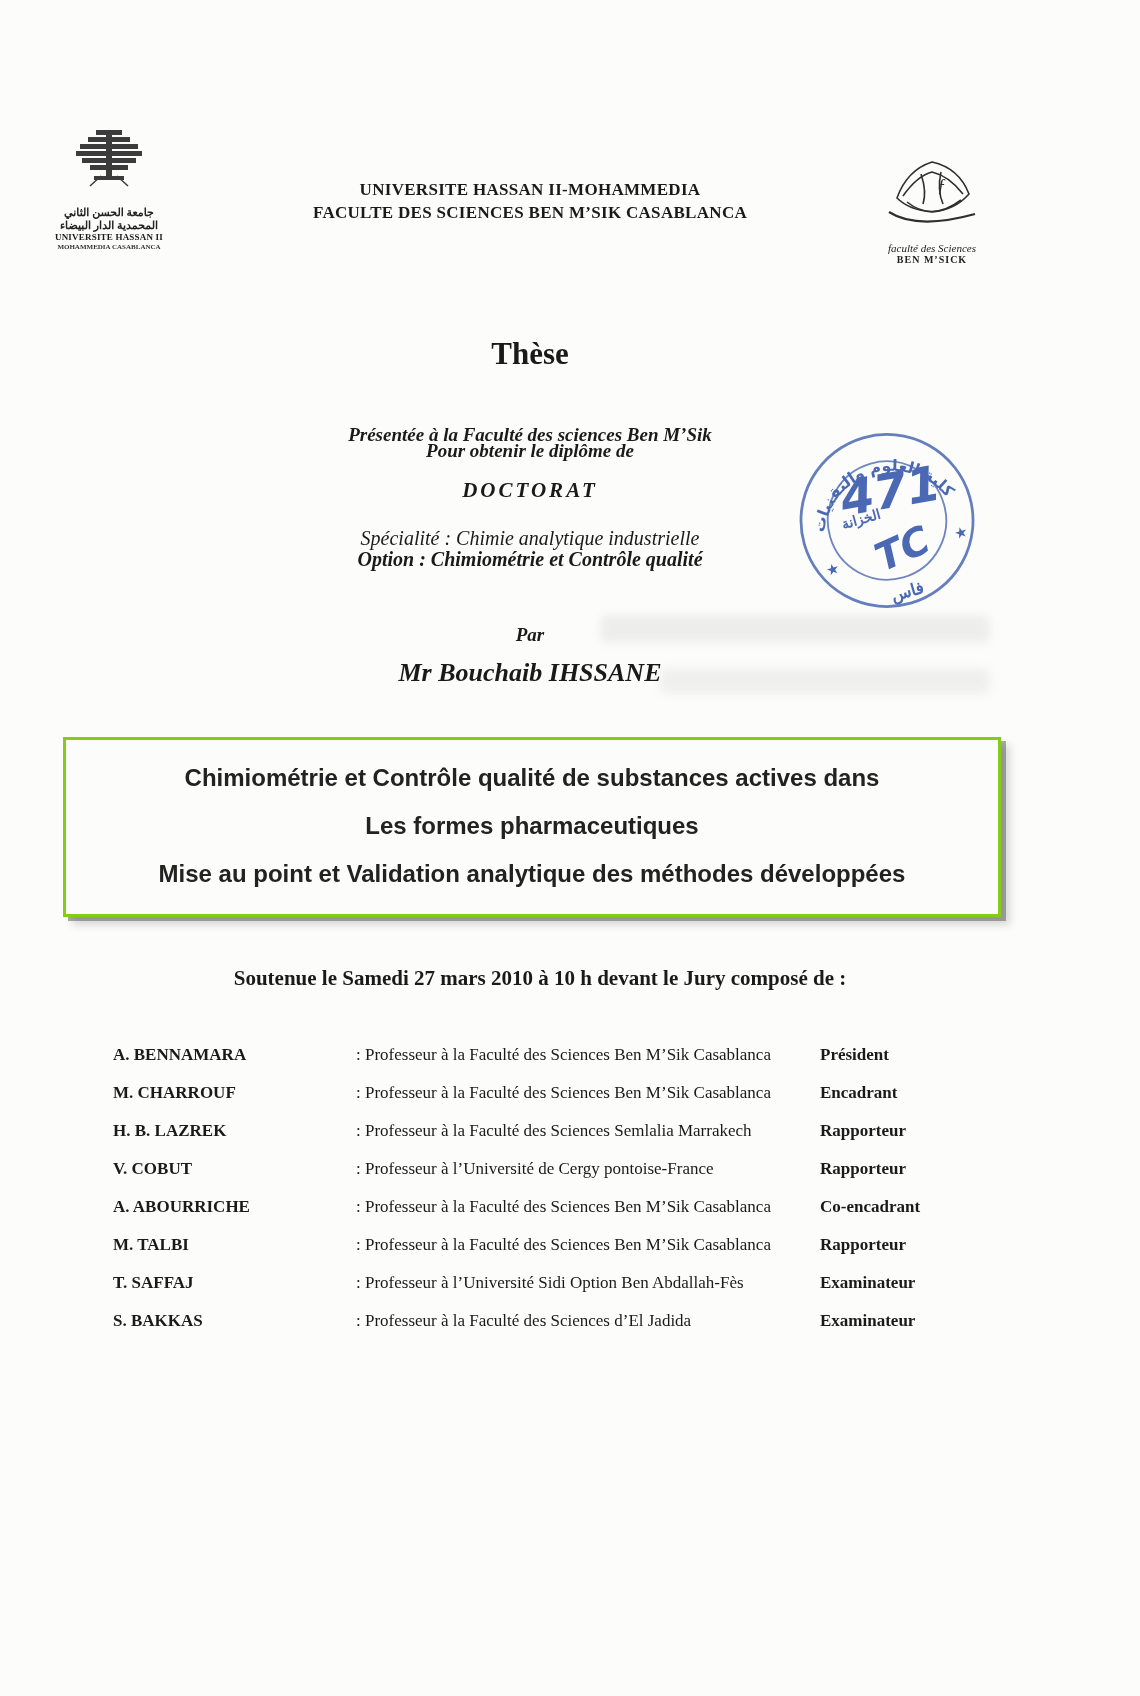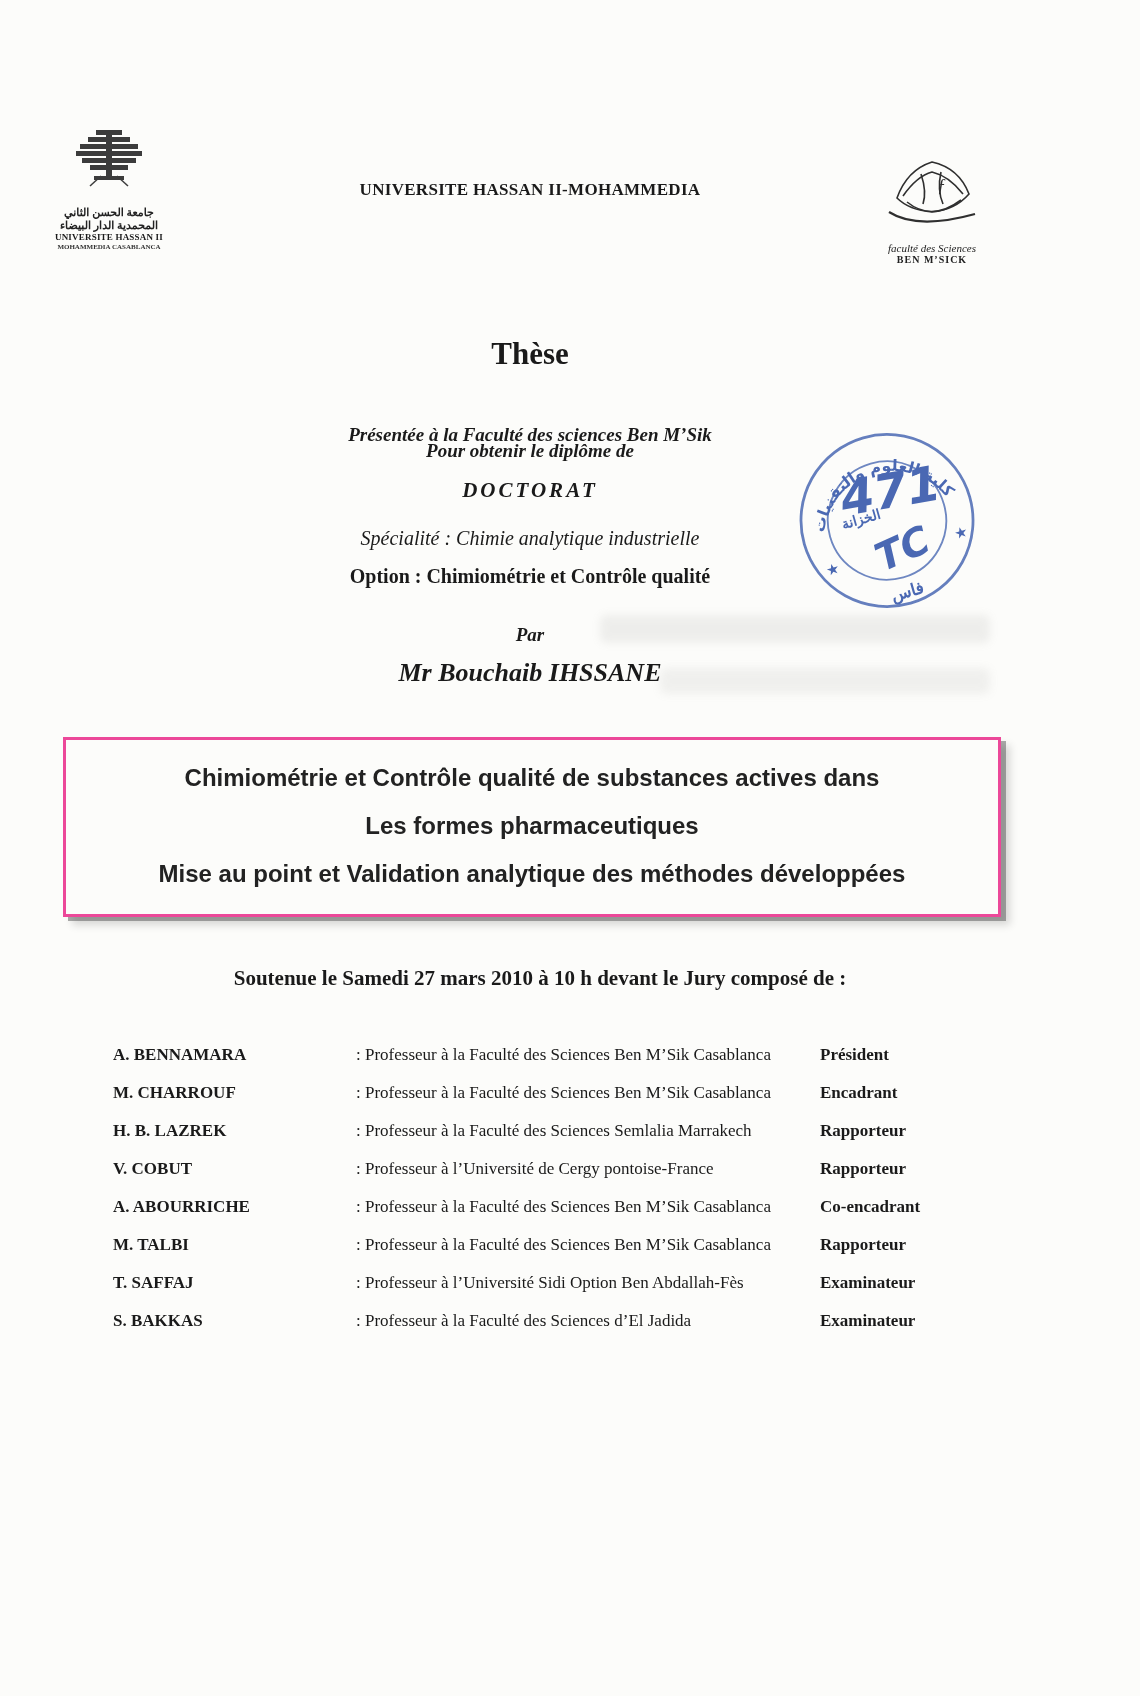--- a/index.html
+++ b/index.html
@@ -28,21 +28,21 @@
   .logo-right .cap1{font-size:11px; font-style:italic; line-height:12px; color:#222;}
   .logo-right .cap2{font-size:10px; font-weight:bold; letter-spacing:1px; line-height:12px; color:#222;}
 
   
   .centerline{ left:170px; width:720px; text-align:center; }
   .these{ top:336px; font-size:31px; font-weight:bold; }
   .presentee{ top:400px; font-size:19px; font-weight:bold; font-style:italic;margin-top:24px; }
   .pourobtenir{ top:440px; font-size:19px; font-weight:bold; font-style:italic; }
   .doctorat{ top:478px; font-size:21px; font-weight:bold; font-style:italic; letter-spacing:3px; }
   .specialite{ top:527px; font-size:20px; font-weight:normal; font-style:italic; }
-  .option{ top:565px; font-size:20px; font-weight:bold; }
+  .option{ top:548px; font-size:20px; font-weight:bold; font-style:italic; }
   .par{ top:624px; font-size:19px; font-weight:bold; font-style:italic; }
   .auteur{ top:658px; font-size:26px; font-weight:bold; font-style:italic; }
 
   
   .stamp{
     left:792px; top:428px; width:190px; height:185px;
     transform:rotate(-16deg);
     color:#3b5cad;
     opacity:.92;
   }
@@ -55,21 +55,21 @@
     background:#9a9a96; opacity:.14; filter:blur(4px); border-radius:6px;
   }
   .artifact2{
     left:660px; top:668px; width:330px; height:26px;
     background:#9a9a96; opacity:.12; filter:blur(4px); border-radius:6px;
   }
 
   
   .title-box{
     left:63px; top:737px; width:912px;
-    border:3px solid #ec4899;
+    border:3px solid #84cc16;
     box-shadow:5px 4px 0 rgba(70,70,70,.45), 9px 8px 8px rgba(0,0,0,.15);
     background:#fcfcfa;
     padding:14px 10px 16px 10px;
     text-align:center;
     font-family:"Liberation Sans", sans-serif;
     font-weight:bold; font-size:24px; line-height:48px;
     color:#222;
   }
 
   
@@ -113,20 +113,21 @@
       </g>
     </svg>
     <div class="ar">جامعة الحسن الثاني</div>
     <div class="ar">المحمدية الدار البيضاء</div>
     <div class="lat1">UNIVERSITE HASSAN II</div>
     <div class="lat2">MOHAMMEDIA CASABLANCA</div>
   </div>
 
   <div class="abs header-center">
     <div>UNIVERSITE HASSAN II-MOHAMMEDIA</div>
+    <div>FACULTE DES SCIENCES BEN M’SIK CASABLANCA</div>
   </div>
 
   <div class="abs logo-right">
     <svg width="110" height="86" viewBox="0 0 110 86">
       <g stroke="#2f2f2f" fill="none" stroke-width="1.6">
         <path d="M20 46 Q30 18 55 10 Q82 16 92 42 Q78 58 55 60 Q32 58 20 46 Z"></path>
         <path d="M26 44 Q40 24 55 20 Q72 24 86 42"></path>
         <path d="M30 50 Q55 70 84 48"></path>
         <path d="M44 22 Q50 40 46 52"></path>
         <path d="M64 20 Q60 38 66 52"></path>

